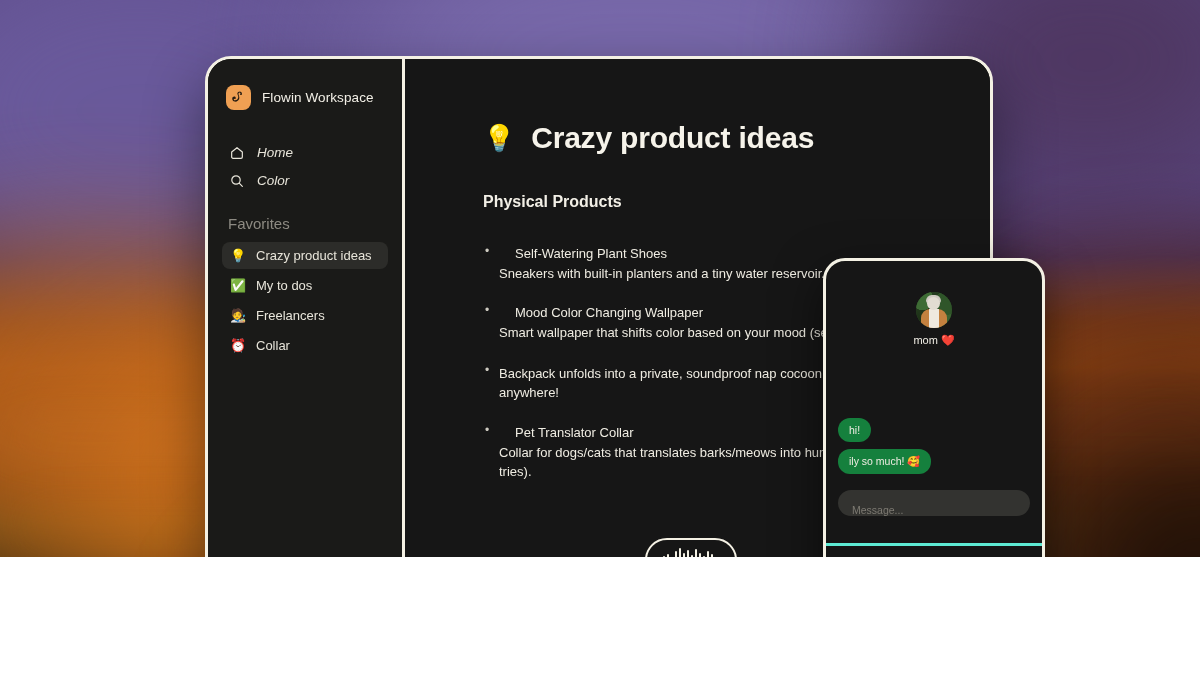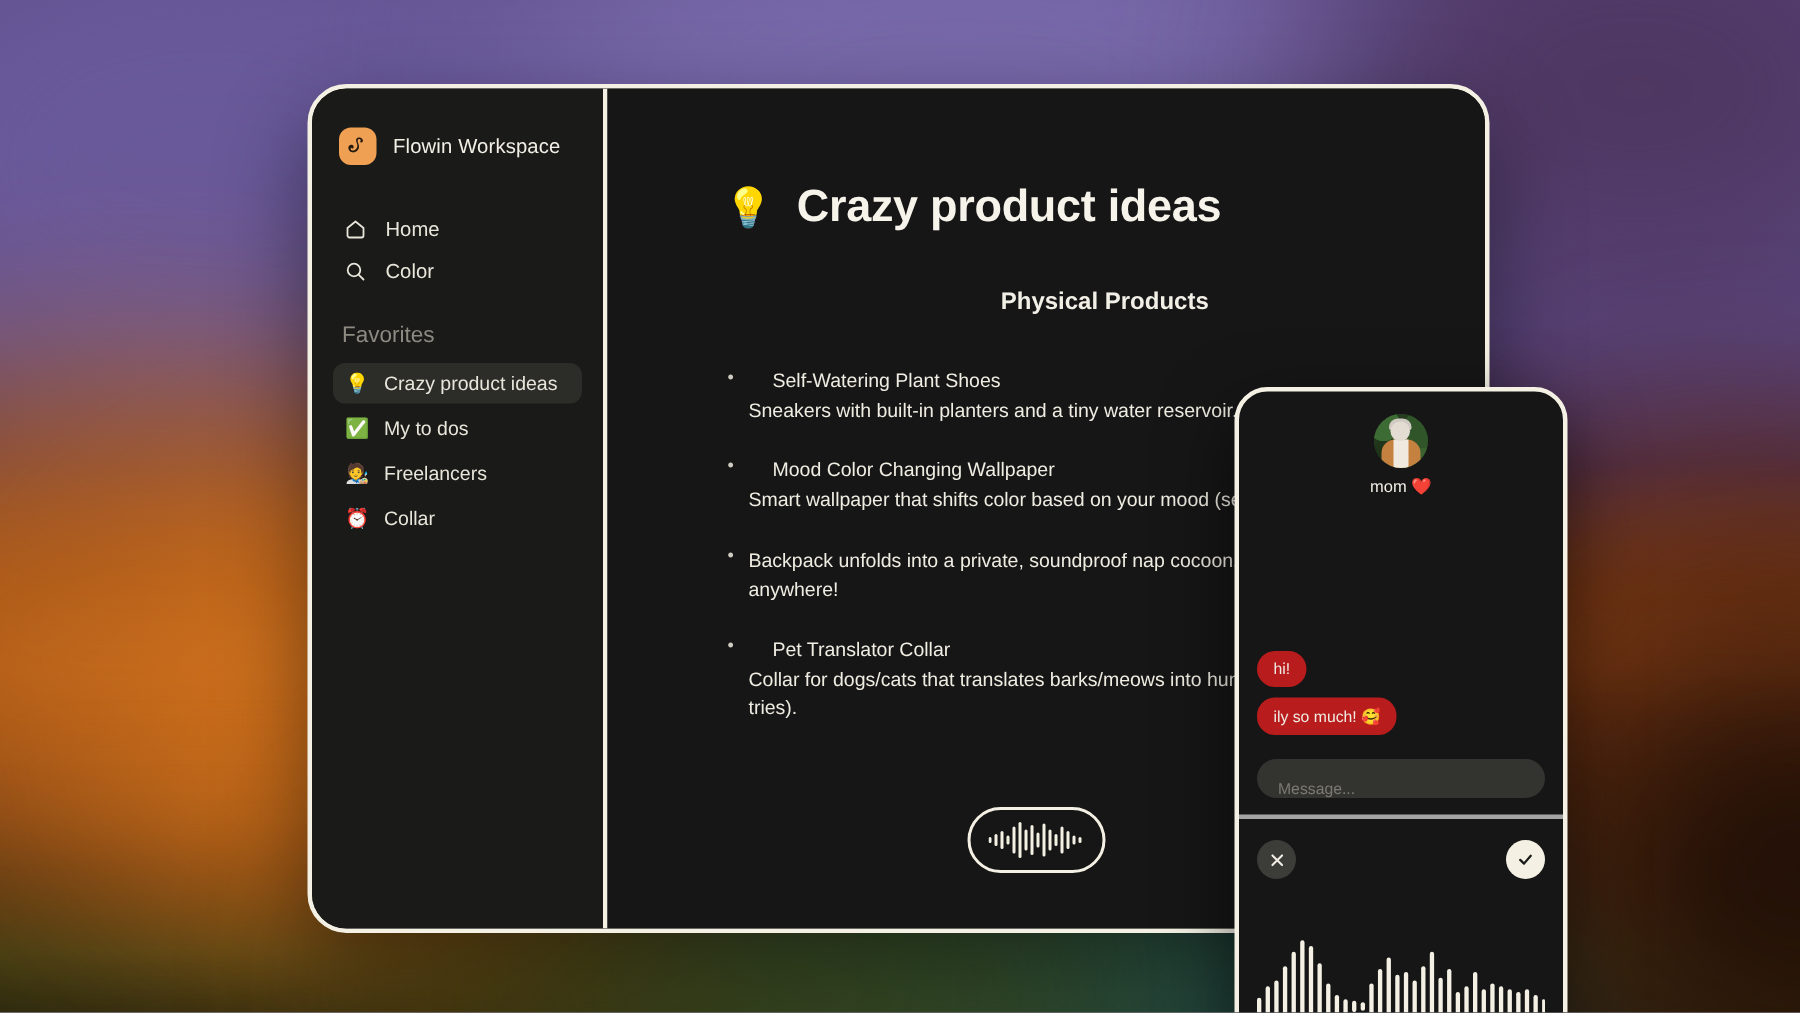--- a/index.html
+++ b/index.html
@@ -7,21 +7,21 @@
   html, body {
     width: 1200px;
     height: 675px;
     overflow: hidden;
     font-family: "Liberation Sans", sans-serif;
   }
 
   #stage {
     position: relative;
     width: 1200px;
-    height: 675px;
+    height: 557px;
     overflow: hidden;
     background: #3a2a4a;
   }
 
   
   .bg-layer { position: absolute; inset: 0; }
 
   .bg-base {
     background:
       linear-gradient(180deg,
@@ -96,20 +96,21 @@
   .brand-name { color: #f2efe6; font-size: 13.5px; letter-spacing: .1px; white-space: nowrap; }
 
   .nav-item {
     display: flex; align-items: center; gap: 12px;
     height: 25px;
     padding: 0 6px;
     border-radius: 7px;
     color: #e8e5da;
     font-size: 13.5px;
     margin-bottom: 3px;
+    font-style: italic;
   }
   .nav-item .ico { width: 17px; height: 17px; flex: 0 0 17px; display: flex; align-items: center; justify-content: center; }
 
   .section-label {
     color: #8d8a82;
     font-size: 15px;
     padding-left: 6px;
     margin: 22px 0 10px 0;
   }
 
@@ -141,21 +142,20 @@
     letter-spacing: -.2px;
     margin-bottom: 38px;
   }
   #doc-title .bulb { font-size: 26px; }
 
   .section-heading {
     color: #f2efe6;
     font-size: 16px;
     font-weight: bold;
     margin-bottom: 34px;
-    text-align: center;
   }
 
   ul.idea-list { list-style: none; padding-left: 16px; }
   ul.idea-list li {
     position: relative;
     margin-bottom: 21px;
     max-width: 470px;
   }
   ul.idea-list li::before {
     content: "•";
@@ -192,22 +192,22 @@
     background: #161616;
     overflow: hidden;
     box-shadow: 0 18px 48px rgba(0,0,0,.55);
     display: flex;
     flex-direction: column;
   }
   #chat-pane {
     height: 285px;
     flex: 0 0 285px;
     position: relative;
-    border-bottom: 3px solid #a3a3a3;
-    padding: 0 12px;
+    border-bottom: 3px solid #5eead4;
+    padding: 16px 12px;
     display: flex;
     flex-direction: column;
   }
   .chat-head { text-align: center; padding-top: 15px; }
   .avatar {
     width: 36px; height: 36px;
     border-radius: 50%;
     margin: 0 auto 6px auto;
     overflow: hidden;
     position: relative;
@@ -220,21 +220,21 @@
       linear-gradient(160deg, #274023, #18280f); }
   .avatar .head { position: absolute; left: 11px; top: 5px; width: 13px; height: 13px; border-radius: 50%; background: #e2dcd2; }
   .avatar .hair { position: absolute; left: 10px; top: 3px; width: 15px; height: 8px; border-radius: 8px 8px 3px 3px; background: #cfcac2; }
   .avatar .body { position: absolute; left: 5px; top: 17px; width: 26px; height: 20px; border-radius: 9px 9px 0 0; background: #c4813f; }
   .avatar .shirt { position: absolute; left: 13px; top: 17px; width: 10px; height: 20px; background: #efe9df; }
   .chat-name { color: #f2efe6; font-size: 11px; }
 
   .bubbles { margin-top: auto; padding-bottom: 9px; }
   .bubble {
     display: inline-block;
-    background: #b91c1c;
+    background: #15803d;
     color: #efece3;
     font-size: 10.5px;
     border-radius: 12px;
     padding: 6px 11px;
     margin-bottom: 7px;
   }
   .msg-input {
     height: 26px;
     border-radius: 14px;
     background: #333330;

